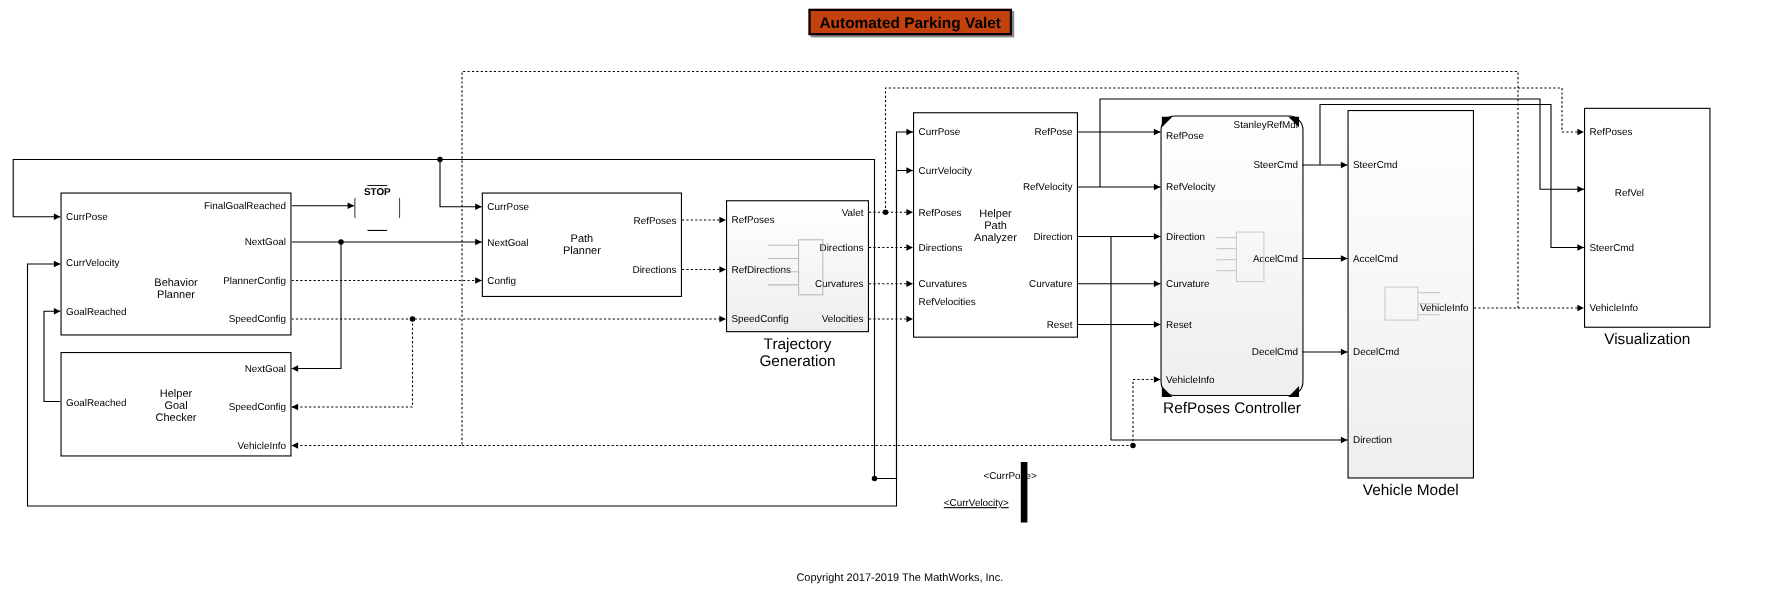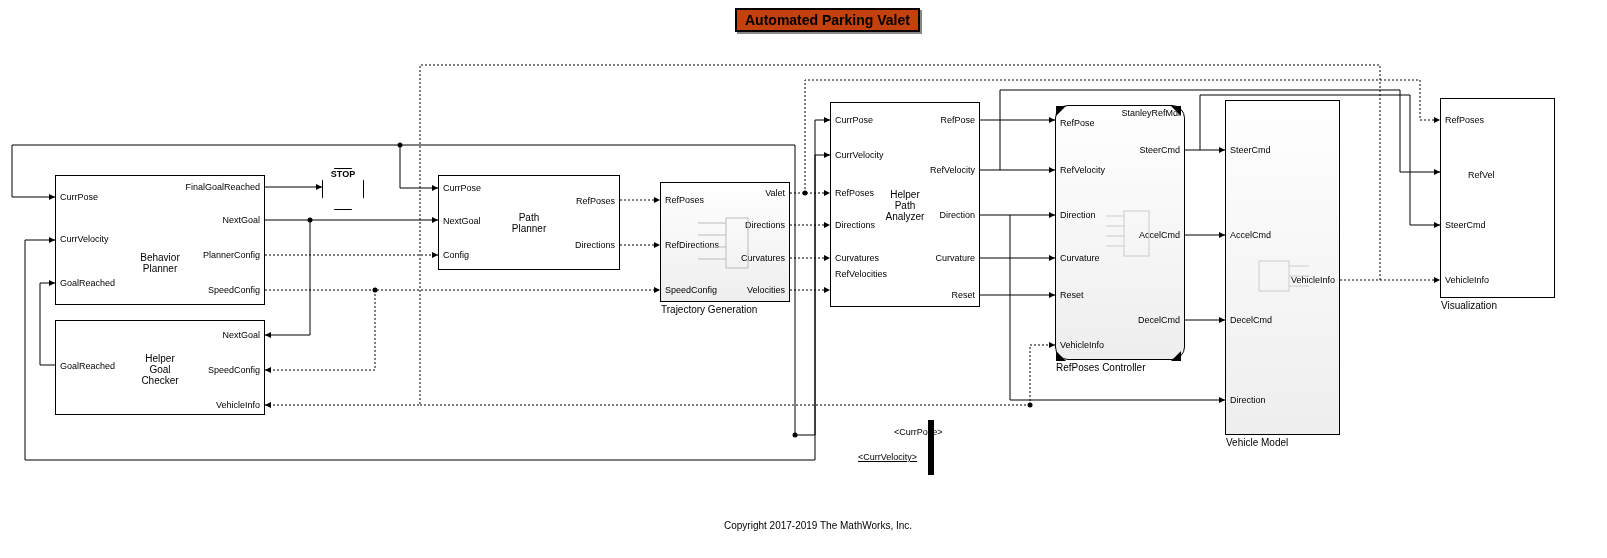--- a/index.html
+++ b/index.html
@@ -1,21 +1,21 @@
 <!DOCTYPE html>
 <html><head>
 <meta charset="utf-8">
 <style>
   html,body{margin:0;padding:0;background:#fff;font-family:Helvetica,Arial,sans-serif;}
   #canvas{position:relative;width:1607px;height:558px;background:#fff;}
   .title{position:absolute;font-weight:bold;font-size:14px;border:2px solid #000;padding:2px 8px;background:#c2410c;box-shadow:2px 2px 0 #888;}
   .block{position:absolute;border:1px solid #000;background:#fff;box-sizing:border-box;}
   .block.sub{background:linear-gradient(#fff 0%,#eee 100%);}
   .block.ref{background:linear-gradient(#fff 0%,#eee 100%);}
-  .blocklabel{position:absolute;width:100%;font-size:10px;top:100%;margin-top:3px;color:#000;}
+  .blocklabel{position:absolute;width:100%;text-align:center;font-size:14px;top:100%;margin-top:3px;color:#000;}
   .centrename{position:absolute;left:0;right:0;text-align:center;font-size:10px;color:#000;}
   .pin{position:absolute;font-size:9px;color:#000;white-space:nowrap;}
   .stop{position:absolute;width:40px;height:40px;border:1px solid #000;display:flex;justify-content:center;font-size:9px;
         clip-path:polygon(30% 0,70% 0,100% 30%,100% 70%,70% 100%,30% 100%,0 70%,0 30%);background:#fff;font-weight:bold;}
   .bussel{position:absolute;background:#000;}
   .copyright{position:absolute;font-size:10px;color:#000;}
   svg{position:absolute;left:0;top:0;pointer-events:none;}
   .thin{stroke:#000;stroke-width:1;fill:none;}
   .bus{stroke:#000;stroke-width:1;fill:none;stroke-dasharray:2 2;}
   .arrow{fill:#000;}

